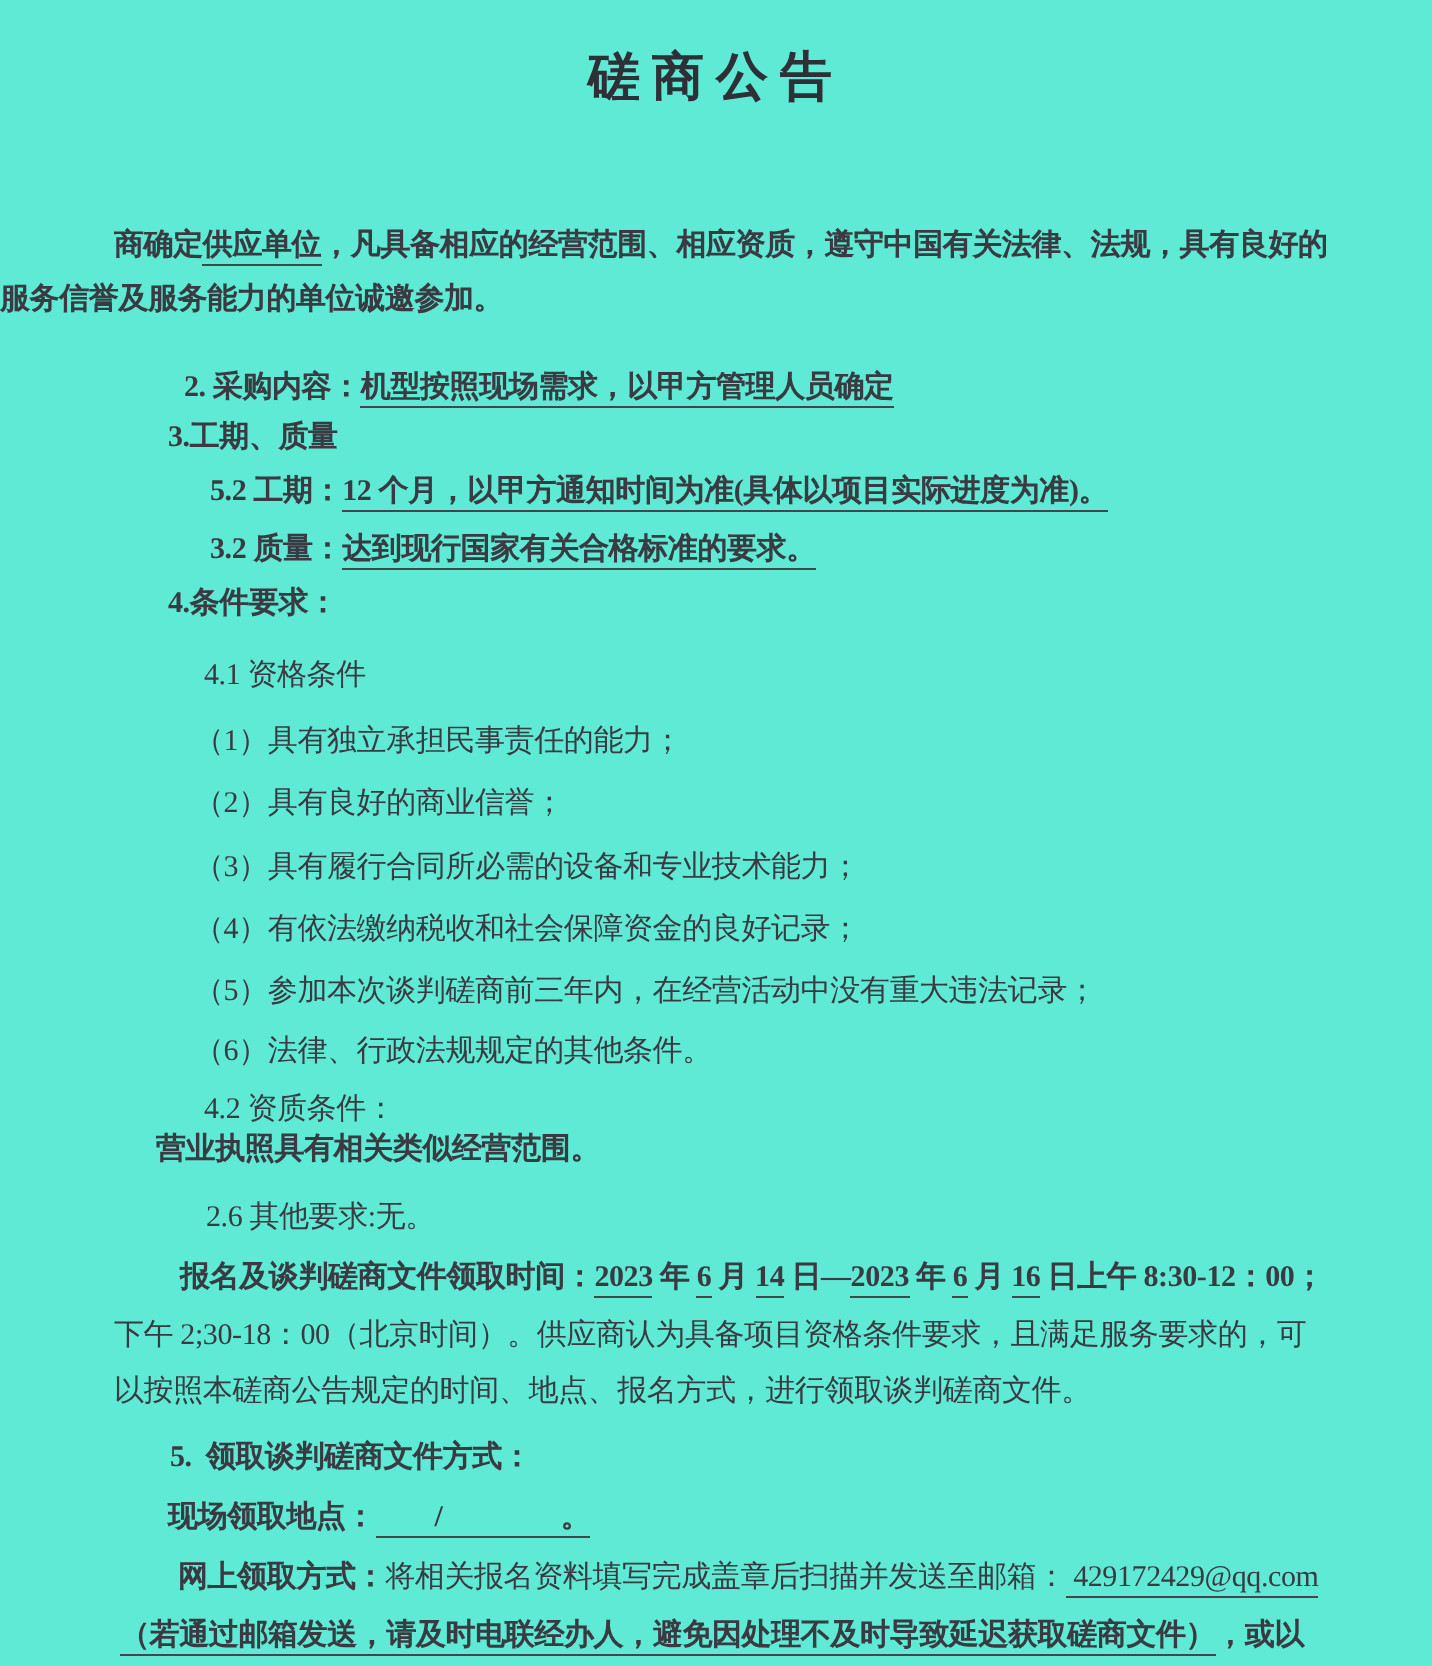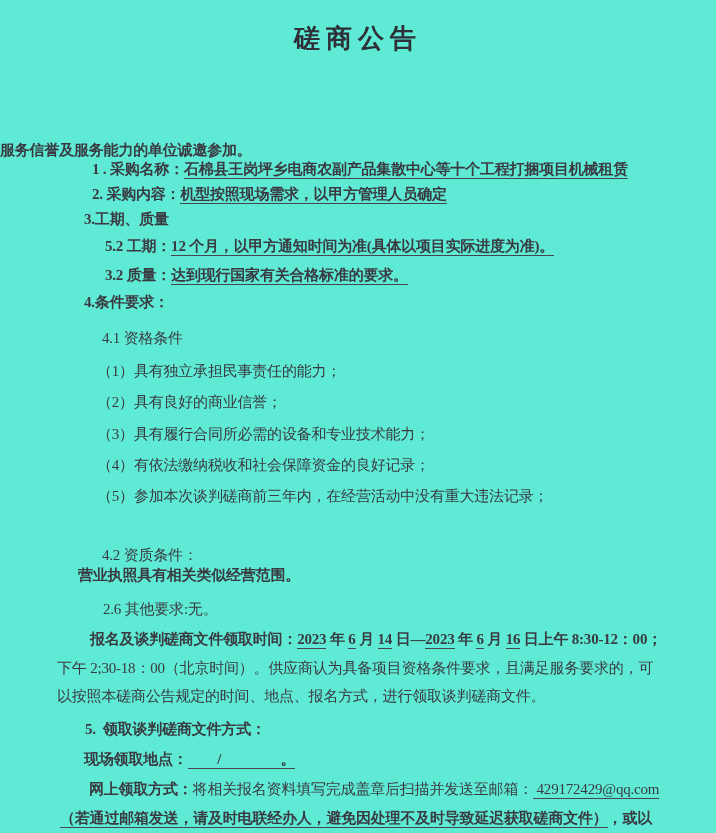--- a/index.html
+++ b/index.html
@@ -29,42 +29,43 @@
   .center{left:0;right:0;text-align:left;}
 </style>
 </head>
 <body>
 
 <main class="page">
 
   <div class="ln title" style="top:22px">磋商公告</div>
 
 
+  <div class="ln b" style="top:113px;left:57px"><span>商确定</span><span class="u">供应单位</span><span>，凡具备相应的经营范围、相应资质，遵守中国有关法律、法规，具有良好的</span></div>
 
   <div class="ln b center" style="top:140px">服务信誉及服务能力的单位诚邀参加。</div>
 
-  <div class="ln b" style="top:159px;left:92px"><span>1 . 采购名称：</span><span class="u">石棉县王岗坪乡电商农副产品集散中心等十个工程打捆项目机械租赁</span></div>
 
   <div class="ln b" style="top:184px;left:92px"><span>2. 采购内容：</span><span class="u">机型按照现场需求，以甲方管理人员确定</span></div>
 
   <div class="ln b" style="top:209px;left:84px">3.工期、质量</div>
 
   <div class="ln b" style="top:236px;left:105px"><span>5.2 工期：</span><span class="u">12 个月，以甲方通知时间为准(具体以项目实际进度为准)。</span></div>
 
   <div class="ln b" style="top:265px;left:105px"><span>3.2 质量：</span><span class="u">达到现行国家有关合格标准的要求。</span></div>
 
   <div class="ln b" style="top:292px;left:84px">4.条件要求：</div>
 
   <div class="ln" style="top:328px;left:102px">4.1 资格条件</div>
 
   <div class="ln" style="top:361px;left:97px">（1）具有独立承担民事责任的能力；</div>
   <div class="ln" style="top:392px;left:97px">（2）具有良好的商业信誉；</div>
   <div class="ln" style="top:424px;left:97px">（3）具有履行合同所必需的设备和专业技术能力；</div>
   <div class="ln" style="top:455px;left:97px">（4）有依法缴纳税收和社会保障资金的良好记录；</div>
   <div class="ln" style="top:486px;left:97px">（5）参加本次谈判磋商前三年内，在经营活动中没有重大违法记录；</div>
+  <div class="ln" style="top:516px;left:97px">（6）法律、行政法规规定的其他条件。</div>
 
   <div class="ln" style="top:545px;left:102px">4.2 资质条件：</div>
   <div class="ln b" style="top:565px;left:78px">营业执照具有相关类似经营范围。</div>
 
   <div class="ln" style="top:599px;left:103px">2.6 其他要求:无。</div>
 
   <div class="ln b" style="top:629px;left:90px"><span>报名及谈判磋商文件领取时间：</span><span class="u">2023</span><span> 年 </span><span class="u">6</span><span> 月 </span><span class="u">14</span><span> 日—</span><span class="u">2023</span><span> 年 </span><span class="u">6</span><span> 月 </span><span class="u">16</span><span> 日上午 8:30-12：00；</span></div>
 
   <div class="ln" style="top:658px;left:57px">下午 2;30-18：00（北京时间）。供应商认为具备项目资格条件要求，且满足服务要求的，可</div>
   <div class="ln" style="top:686px;left:57px">以按照本磋商公告规定的时间、地点、报名方式，进行领取谈判磋商文件。</div>

